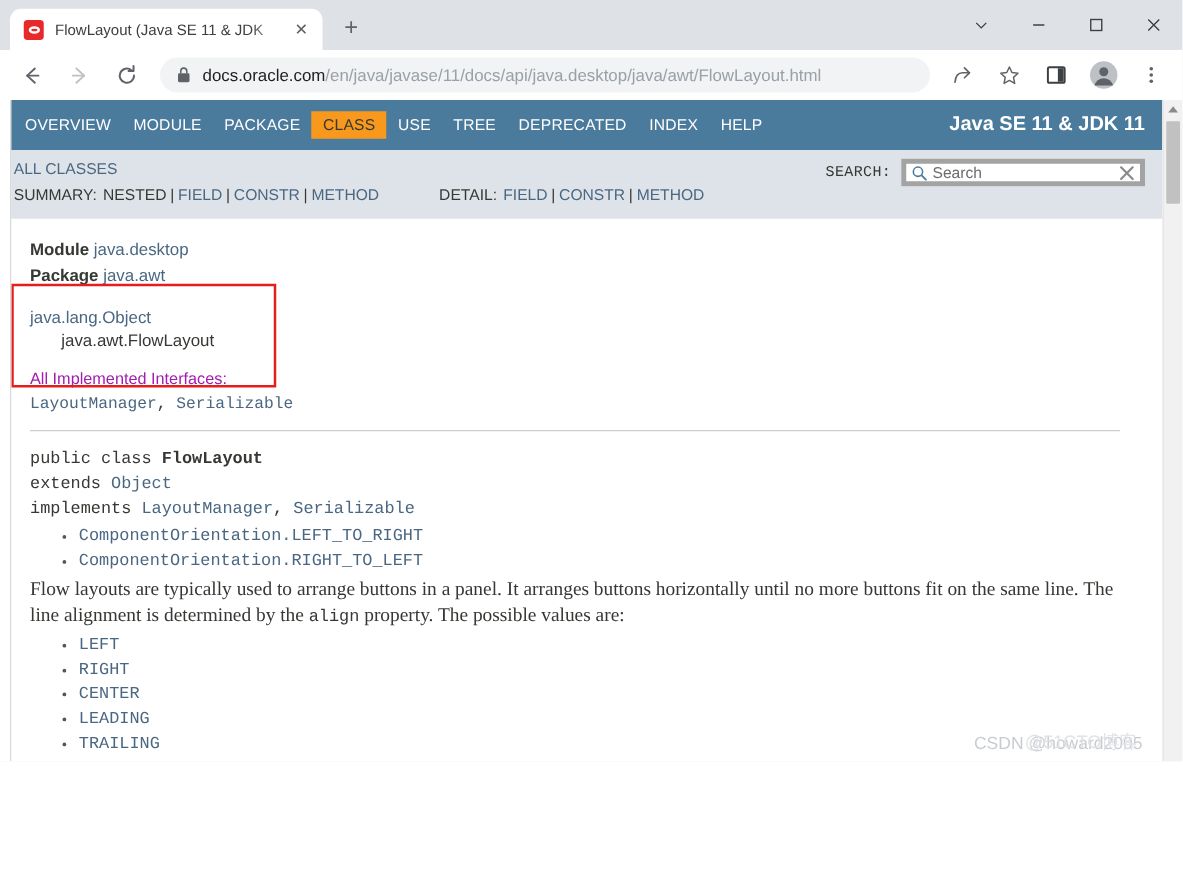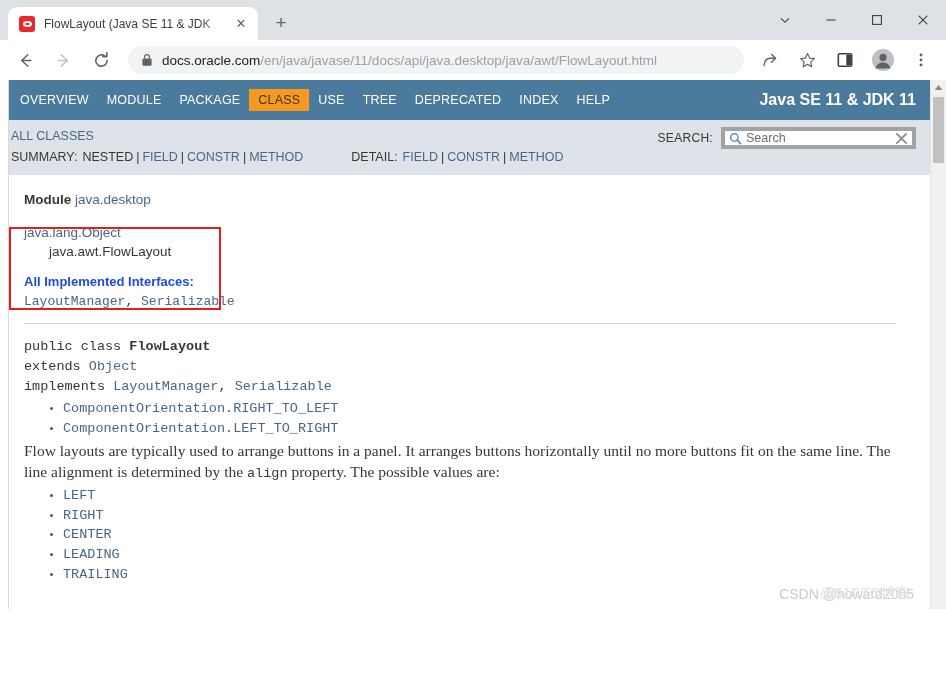--- a/index.html
+++ b/index.html
@@ -213,20 +213,21 @@
     right: 14px;
     top: 7px;
     display: flex;
     align-items: center;
   }
   .searchlabel {
     font-size: 12px;
     color: #353833;
     margin-right: 8px;
     letter-spacing: .3px;
+    font-family: Liberation Mono, monospace;
   }
   .searchbox {
     width: 195px;
     height: 22px;
     background: #ffffff;
     border: 4px solid #a3a3a3;
     display: flex;
     align-items: center;
     padding: 0 4px 0 4px;
   }
@@ -277,22 +278,22 @@
     font-family: "Liberation Sans", sans-serif;
     font-size: 13.5px;
     color: #4a6782;
     line-height: 19px;
   }
   .inherit .lvl2 { padding-left: 25px; color: #353833; }
 
   .impl-h {
     margin-top: 13px;
     font-size: 13px;
-    font-weight: bold;
-    color: #1d4ed8;
+    font-weight: normal;
+    color: #a21caf;
   }
   .impl-list {
     margin-top: 5px;
     font-family: "Liberation Mono", monospace;
     font-size: 13px;
     color: #4a6782;
   }
   .impl-list .comma { color: #353833; }
 
   .hr {
@@ -558,42 +559,46 @@
       </div>
 
       <div class="content">
 
         <div class="redbox"></div>
 
         <div class="modline">
           <b>Module</b>
           <a>java.desktop</a>
         </div>
+        <div class="pkgline">
+          <b>Package</b>
+          <a>java.awt</a>
+        </div>
 
 
         <div class="inherit">
           <div>java.lang.Object</div>
           <div class="lvl2">java.awt.FlowLayout</div>
         </div>
 
         <div class="impl-h">All Implemented Interfaces:</div>
         <div class="impl-list"><a>LayoutManager</a><span class="comma">, </span><a>Serializable</a></div>
 
         <hr class="hr">
 
         <div class="sig">
           <div><span class="pn">public class </span><b>FlowLayout</b></div>
           <div><span class="pn">extends </span><a>Object</a></div>
           <div><span class="pn">implements </span><a>LayoutManager</a><span class="pn">, </span><a>Serializable</a></div>
         </div>
 
 
         <ul class="vals">
+          <li>ComponentOrientation.LEFT_TO_RIGHT</li>
           <li>ComponentOrientation.RIGHT_TO_LEFT</li>
-          <li>ComponentOrientation.LEFT_TO_RIGHT</li>
         </ul>
 
         <div class="para para2"><span>Flow layouts are typically used to arrange buttons in a panel. It arranges buttons horizontally until no more buttons fit on the same line. The line alignment is determined by the </span><code>align</code><span> property. The possible values are:</span></div>
 
         <ul class="vals">
           <li>LEFT</li>
           <li>RIGHT</li>
           <li>CENTER</li>
           <li>LEADING</li>
           <li>TRAILING</li>

